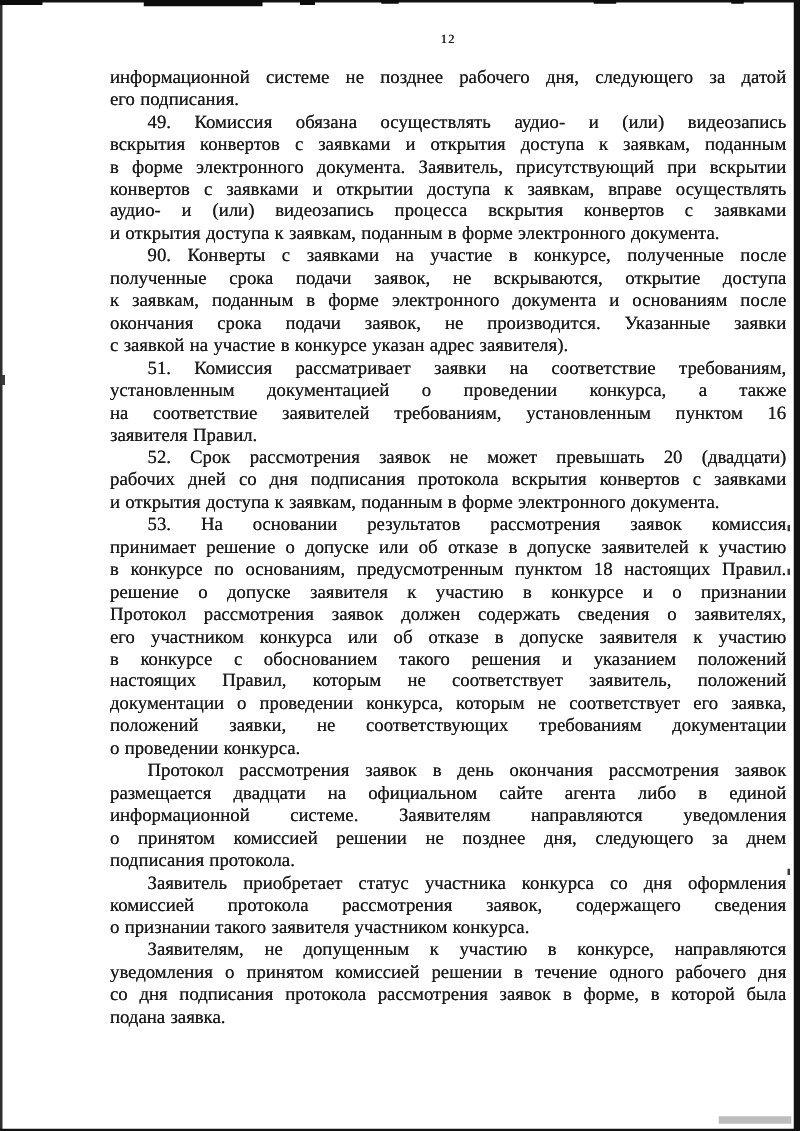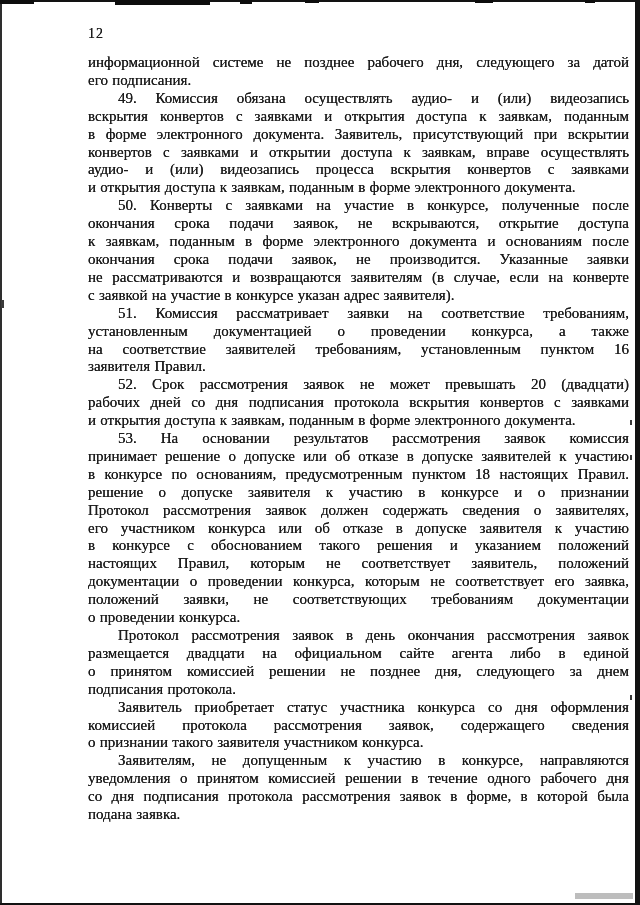--- a/index.html
+++ b/index.html
@@ -37,22 +37,22 @@
   .smudge {
     position: absolute; left: 575px; top: 893px;
     width: 58px; height: 6px; background: #bdbdbd;
   }
 
   .page-number {
     position: absolute;
     top: 26px;
     left: 88px;
     width: 541px;
-    text-align: left;
-    font-size: 14px;
+    text-align: center;
+    font-size: 10px;
     letter-spacing: 1px;
     text-shadow: 0 0 0.3px #1c1c1c;
   }
   .text-block {
     position: absolute;
     top: 54px;
     left: 88px;
     width: 541px;
     font-size: 15px;
     line-height: 17.9px;
@@ -97,25 +97,24 @@
       </div>
       <div class="paragraph indent">
         <div class="line first">49. Комиссия обязана осуществлять аудио- и (или) видеозапись</div>
         <div class="line">вскрытия конвертов с заявками и открытия доступа к заявкам, поданным</div>
         <div class="line">в форме электронного документа. Заявитель, присутствующий при вскрытии</div>
         <div class="line">конвертов с заявками и открытии доступа к заявкам, вправе осуществлять</div>
         <div class="line">аудио- и (или) видеозапись процесса вскрытия конвертов с заявками</div>
         <div class="line last">и открытия доступа к заявкам, поданным в форме электронного документа.</div>
       </div>
       <div class="paragraph indent">
-        <div class="line first">50. Конверты с заявками на участие в конкурсе, полученные после</div>
-        <div class="line">окончания срока подачи заявок, не вскрываются, открытие доступа</div>
+        <div class="line first">90. Конверты с заявками на участие в конкурсе, полученные после</div>
+        <div class="line">полученные срока подачи заявок, не вскрываются, открытие доступа</div>
         <div class="line">к заявкам, поданным в форме электронного документа и основаниям после</div>
         <div class="line">окончания срока подачи заявок, не производится. Указанные заявки</div>
-        <div class="line">не рассматриваются и возвращаются заявителям (в случае, если на конверте</div>
         <div class="line last">с заявкой на участие в конкурсе указан адрес заявителя).</div>
       </div>
       <div class="paragraph indent">
         <div class="line first">51. Комиссия рассматривает заявки на соответствие требованиям,</div>
         <div class="line">установленным документацией о проведении конкурса, а также</div>
         <div class="line">на соответствие заявителей требованиям, установленным пунктом 16</div>
         <div class="line last">заявителя Правил.</div>
       </div>
       <div class="paragraph indent">
         <div class="line first">52. Срок рассмотрения заявок не может превышать 20 (двадцати)</div>
@@ -131,20 +130,21 @@
         <div class="line">его участником конкурса или об отказе в допуске заявителя к участию</div>
         <div class="line">в конкурсе с обоснованием такого решения и указанием положений</div>
         <div class="line">настоящих Правил, которым не соответствует заявитель, положений</div>
         <div class="line">документации о проведении конкурса, которым не соответствует его заявка,</div>
         <div class="line">положений заявки, не соответствующих требованиям документации</div>
         <div class="line last">о проведении конкурса.</div>
       </div>
       <div class="paragraph indent">
         <div class="line first">Протокол рассмотрения заявок в день окончания рассмотрения заявок</div>
         <div class="line">размещается двадцати на официальном сайте агента либо в единой</div>
+        <div class="line">информационной системе. Заявителям направляются уведомления</div>
         <div class="line">о принятом комиссией решении не позднее дня, следующего за днем</div>
         <div class="line last">подписания протокола.</div>
       </div>
       <div class="paragraph indent">
         <div class="line first">Заявитель приобретает статус участника конкурса со дня оформления</div>
         <div class="line">комиссией протокола рассмотрения заявок, содержащего сведения</div>
         <div class="line last">о признании такого заявителя участником конкурса.</div>
       </div>
       <div class="paragraph indent">
         <div class="line first">Заявителям, не допущенным к участию в конкурсе, направляются</div>

